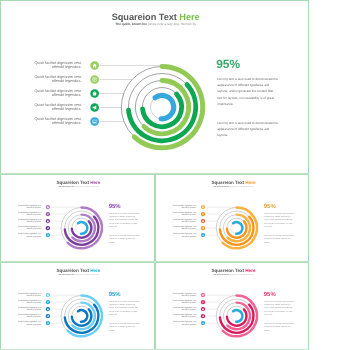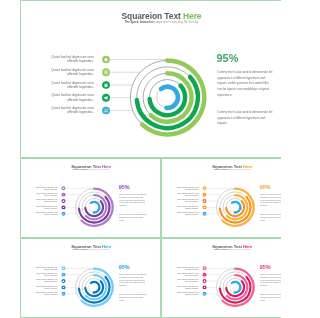--- a/index.html
+++ b/index.html
@@ -1,21 +1,21 @@
 <!DOCTYPE html>
 <html><head>
 <meta charset="utf-8">
 <title>Squareion Text Here</title>
 <style>
   html,body{margin:0;padding:0;background:#fff;}
   body{width:281px;height:318px;overflow:hidden;
        font-family:"Liberation Sans",sans-serif;}
   .page{position:relative;width:281px;height:318px;background:#fff;}
 
-  .panel{position:absolute;box-sizing:border-box;background:#fff;overflow:hidden;margin-left:20px;}
+  .panel{position:absolute;box-sizing:border-box;background:#fff;overflow:hidden;}
   .stage{position:absolute;left:0;top:0;width:960px;height:540px;
          transform-origin:0 0;background:#fff;}
 
   .title{position:absolute;left:0;width:960px;text-align:center;
          font-size:28.7px;font-weight:bold;color:#58595b;letter-spacing:-0.2px;
          white-space:nowrap;line-height:1;}
   .sub{position:absolute;left:0;width:960px;text-align:center;
        font-size:9.9px;color:#939598;white-space:nowrap;line-height:1;}
   .sub b{color:#58595b;font-weight:bold;}
 

